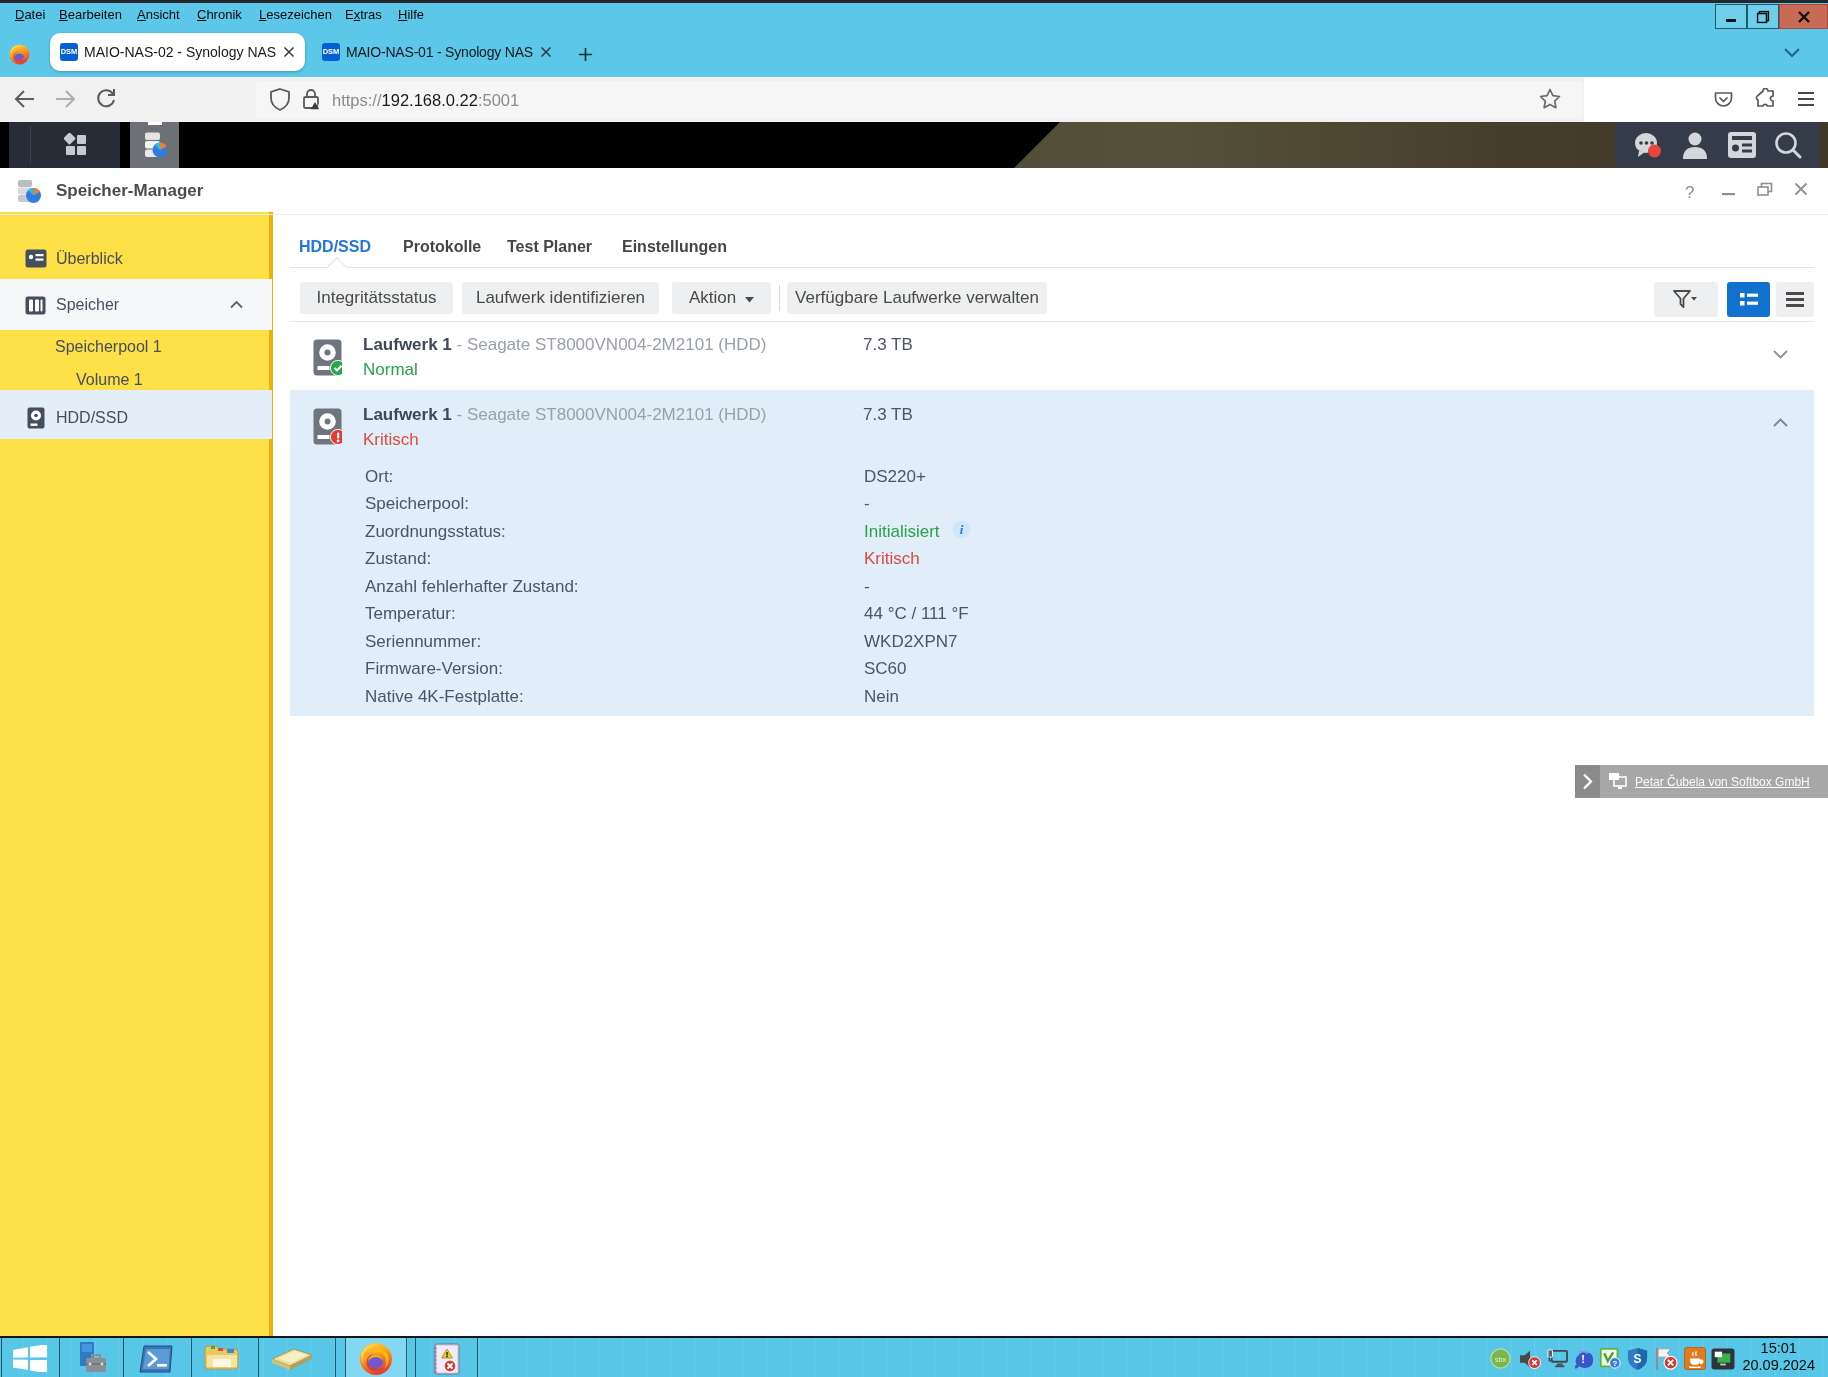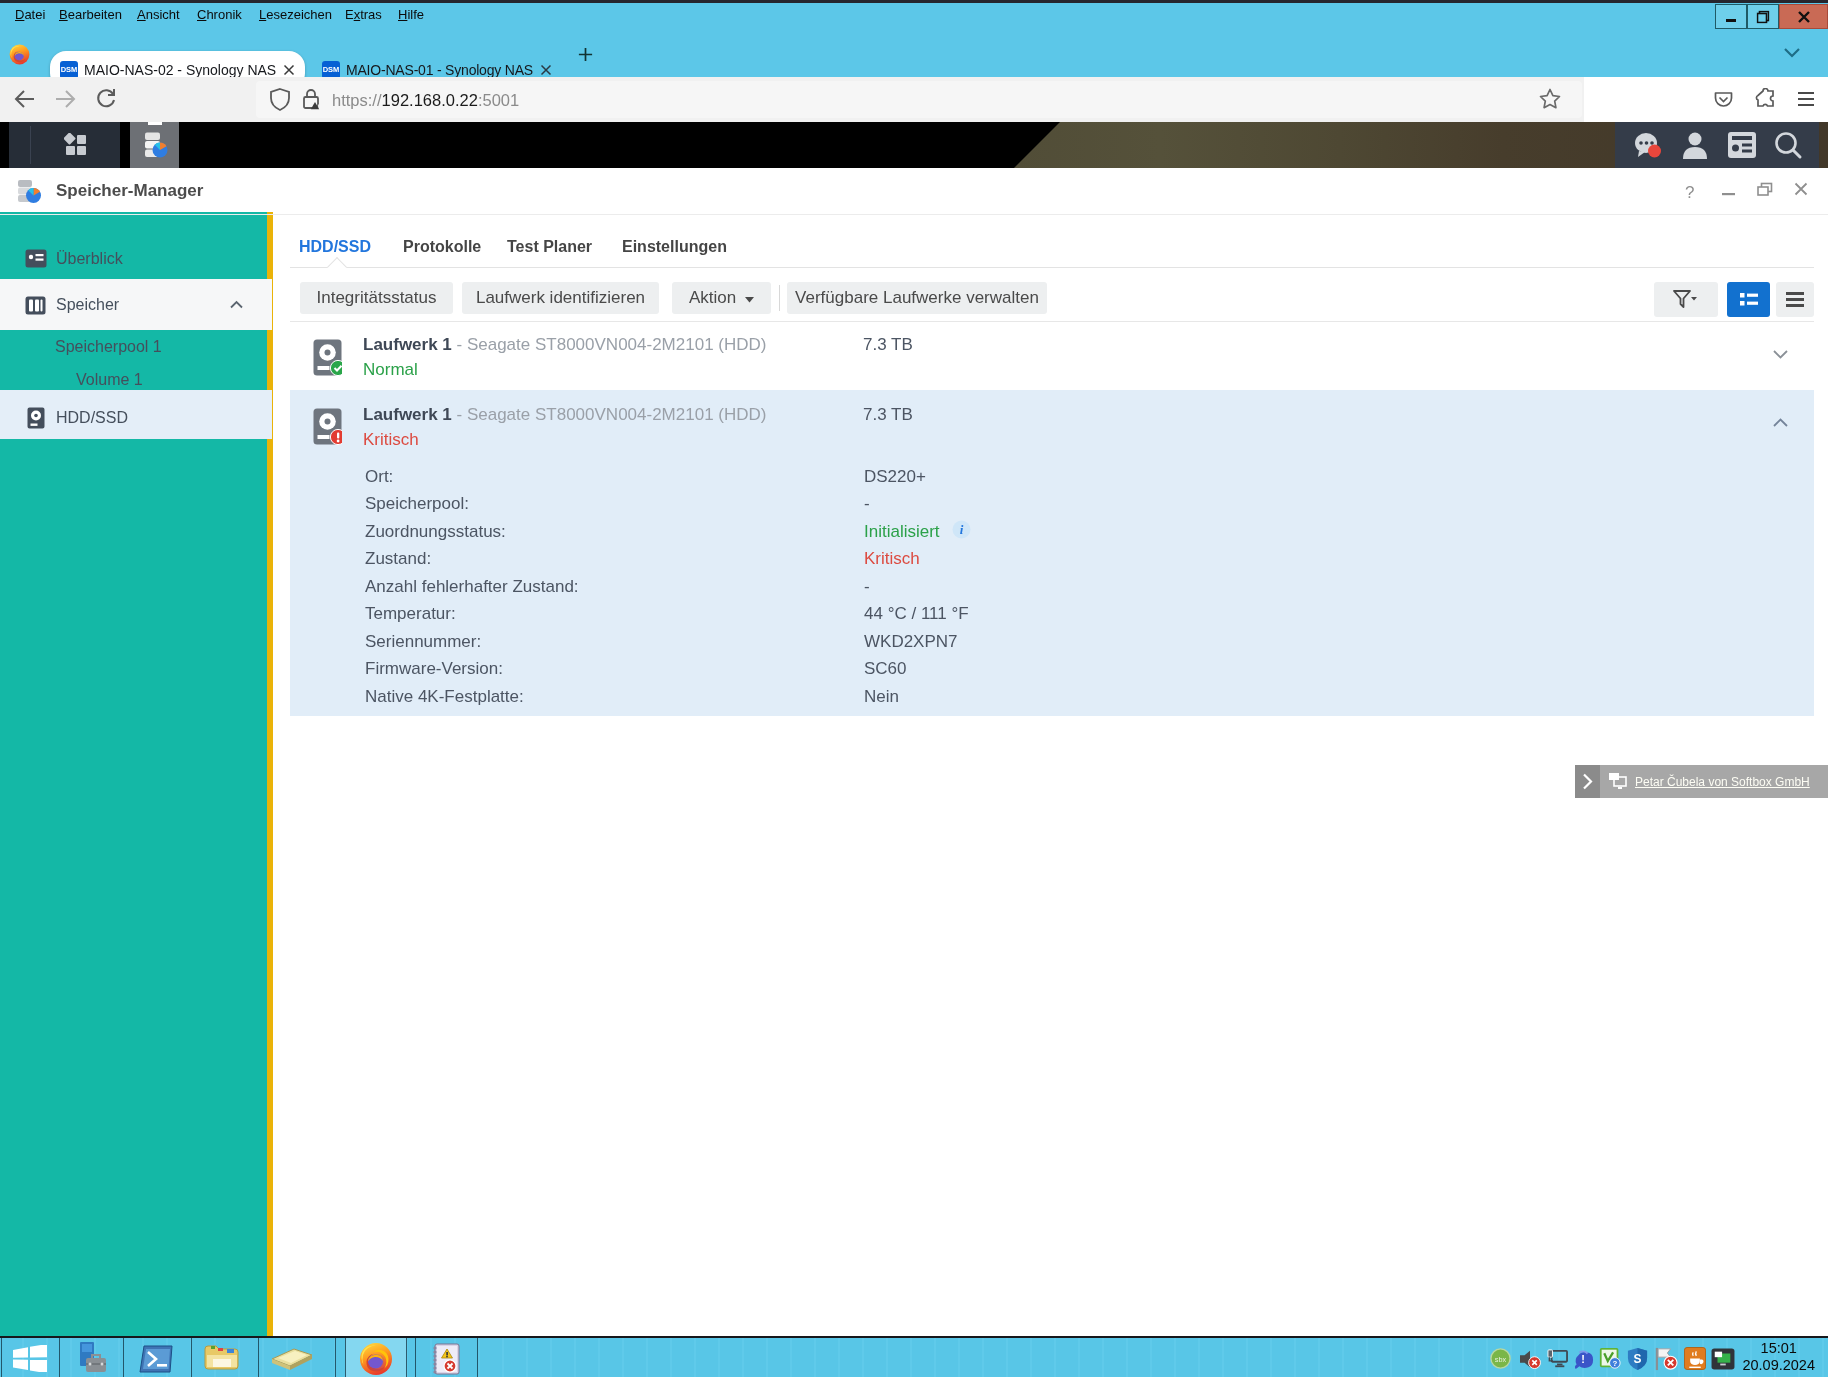--- a/index.html
+++ b/index.html
@@ -13,21 +13,21 @@
 #menubar { left:12px; top:4px; height:26px; width:1000px; font-size:13px; color:#0b0b0b; }
 #menubar span { position:absolute; top:0px; white-space:nowrap; }
 .wbtn { position:absolute; top:1px; width:32px; height:25px; border:1px solid #1f5a66; background:#6ecfeb; }
 #wmin { right:81px; }
 #wmax { right:49px; }
 #wclose { right:0; width:49px; background:#c96a55; border-color:#a84a3a; }
 .wbtn svg { position:absolute; left:50%; top:50%; transform:translate(-50%,-50%); }
 
 
 #fxlogo { left:9px; top:41px; width:21px; height:21px; }
-.tab { position:absolute; top:48px; height:38px; border-radius:16px; }
+.tab { position:absolute; top:30px; height:38px; border-radius:10px; }
 #tab1 { left:50px; width:255px; background:#fff; box-shadow:0 1px 3px rgba(0,0,0,.25); }
 #tab2 { left:312px; width:250px; }
 .favicon { position:absolute; left:10px; top:10px; width:18px; height:18px; border-radius:3px; background:#0660d4; color:#fff; font-size:7.5px; font-weight:bold; text-align:center; line-height:18px; }
 .tabtitle { position:absolute; left:34px; top:11px; font-size:14px; color:#16181c; white-space:nowrap; }
 .tabx { position:absolute; right:8px; top:11px; width:16px; height:16px; }
 #newtab { left:577px; top:43px; }
 #tabchev { right:28px; top:45px; }
 
 
 #navbar { left:0; top:77px; width:1584px; height:45px; background:#f1f1f1; }
@@ -40,21 +40,21 @@
 #dsmbar { left:0; top:122px; width:1828px; height:46px; background:#000; }
 #dsmleft { left:9px; top:0; width:111px; height:46px; background:#262d37; }
 #dsmappcell { left:130px; top:0; width:49px; height:46px; background:#6d7075; }
 #dsmappdash { left:18px; top:0; width:14px; height:3px; background:#fff; }
 #dsmright { left:1615px; top:0; width:204px; height:46px; background:#343c49; }
 
 
 #window { left:0; top:168px; width:1828px; height:1168px; background:#fff; }
 #wtitletext { left:56px; top:13px; font-size:17px; font-weight:bold; color:#4c4c4c; }
 .wctl { position:absolute; top:14px; }
-#sidebar { left:0; top:44px; width:273px; height:1124px; background:#14b8a6; border-right:6px solid #eab308; }
+#sidebar { left:0; top:44px; width:273px; height:1124px; background:#fde047; border-right:4px solid #eab308; }
 .srow { position:absolute; left:0; width:272px; height:44px; }
 .srow .stext { position:absolute; left:56px; top:14px; font-size:16px; color:#454f5c; }
 #srow-speicher { top:67px; height:51px; background:#f6f7f8; }
 #srow-speicher .stext { top:17px; }
 #srow-hdd { top:178px; height:49px; background:#e4eef8; }
 #srow-hdd .stext { top:19px; }
 .sicon { position:absolute; left:25px; }
 
 
 #content { left:274px; top:44px; width:1554px; height:1124px; background:#fff; }

